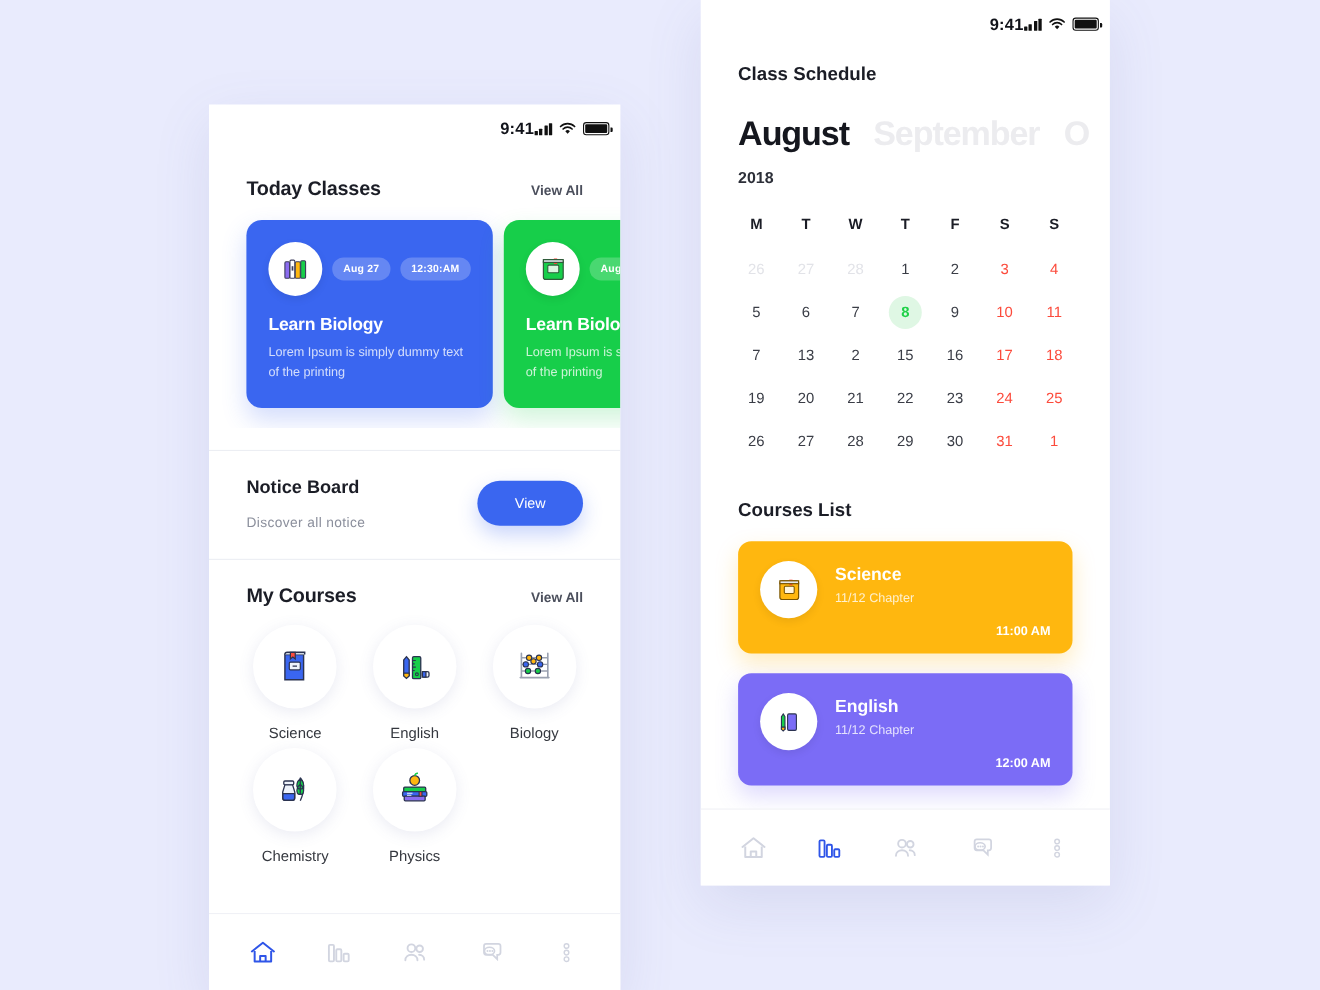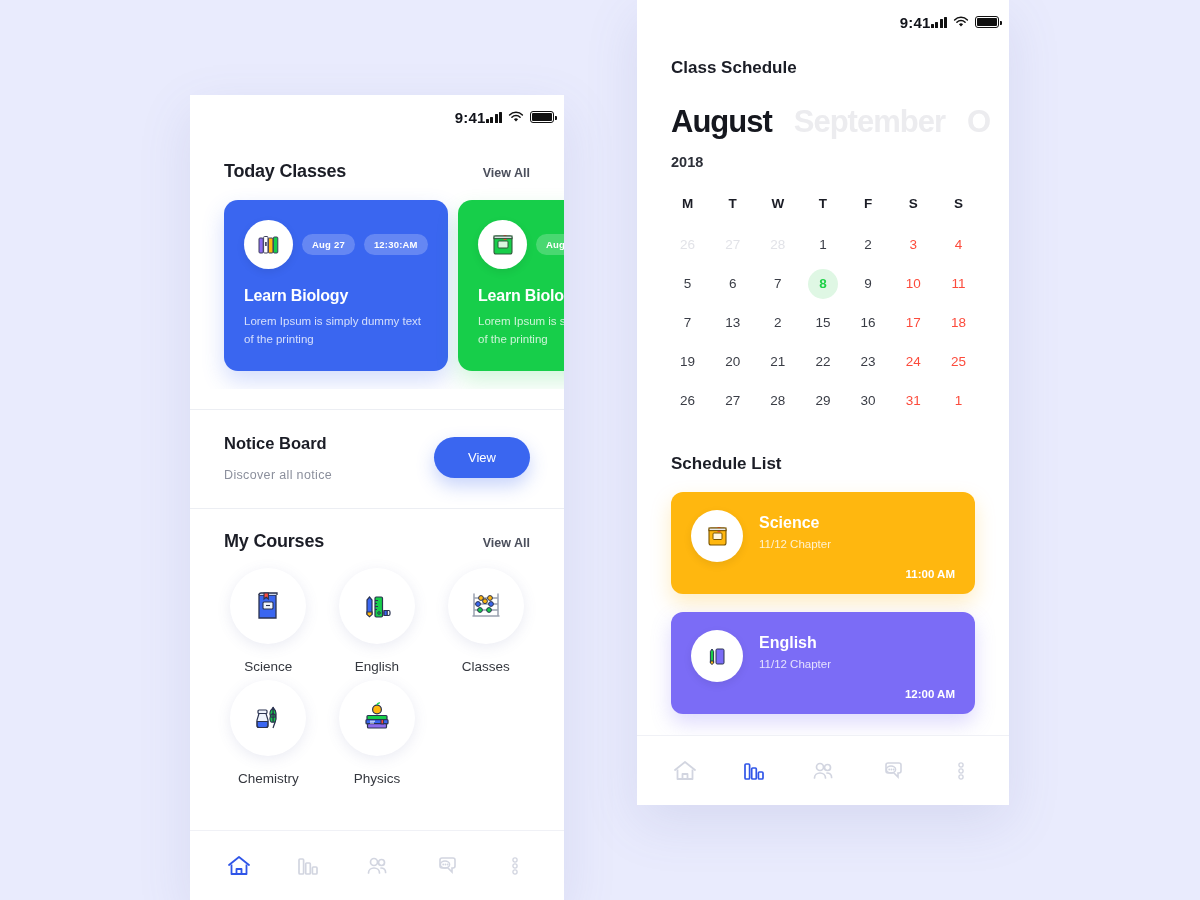--- a/index.html
+++ b/index.html
@@ -288,21 +288,21 @@
               <path d="M9 13h24M9 19h24M9 25h24" stroke="#9aa1b0" stroke-width="1.3"></path>
               <circle cx="16" cy="13" r="2.4" fill="#ffb70f" stroke="#2b3350" stroke-width="1"></circle>
               <circle cx="25" cy="13" r="2.4" fill="#ffb70f" stroke="#2b3350" stroke-width="1"></circle>
               <circle cx="20" cy="16.2" r="2.4" fill="#ffb70f" stroke="#2b3350" stroke-width="1"></circle>
               <circle cx="13" cy="19" r="2.4" fill="#3a66f0" stroke="#2b3350" stroke-width="1"></circle>
               <circle cx="26" cy="19" r="2.4" fill="#3a66f0" stroke="#2b3350" stroke-width="1"></circle>
               <circle cx="15" cy="25" r="2.4" fill="#17ce4a" stroke="#2b3350" stroke-width="1"></circle>
               <circle cx="24" cy="25" r="2.4" fill="#17ce4a" stroke="#2b3350" stroke-width="1"></circle>
             </svg>
           </div>
-          <div class="course-label">Classes</div>
+          <div class="course-label">Biology</div>
         </div>
 
         <div class="course">
           <div class="course-circle">
             <svg width="42" height="42" viewBox="0 0 42 42">
               <rect x="11" y="13" width="9" height="3.5" rx="1" fill="#eef3fb" stroke="#2b3350" stroke-width="1.2"></rect>
               <path d="M12 16.5h7l2 6.5v5.5a2 2 0 0 1-2 2h-7a2 2 0 0 1-2-2V23z" fill="#eef3fb" stroke="#2b3350" stroke-width="1.2"></path>
               <path d="M10.2 24.5h10.6v4a2 2 0 0 1-2 2h-6.6a2 2 0 0 1-2-2z" fill="#3a66f0" stroke="#2b3350" stroke-width="1.2"></path>
               <path d="M26 10c4 5 3.6 13 0 21" stroke="#2b3350" stroke-width="1.2" fill="none"></path>
               <path d="M26 11c3 2.5 3.6 6 2.5 8-1 1.8-2.5 1-2.5 1zM26 16c3 2.5 3.6 6 2.5 8-1 1.8-2.5 1-2.5 1z" fill="#17ce4a" stroke="#2b3350" stroke-width="1.1"></path>
@@ -526,21 +526,21 @@
             <div class="cal-cell weekend">
               <span>31</span>
             </div>
             <div class="cal-cell weekend">
               <span>1</span>
             </div>
           </div>
         </div>
     </div>
 
-    <div id="schedule-list-head">Schedule List</div>
+    <div id="schedule-list-head">Courses List</div>
 
     <div class="sched-wrap">
 
       <div class="sched-card sc-yellow">
         <div class="sc-avatar">
           <svg width="28" height="28" viewBox="0 0 28 28">
             <rect x="6" y="6" width="17" height="17" rx="2" fill="#ffb70f" stroke="#7a5500" stroke-width="1.1"></rect>
             <rect x="10" y="11" width="9" height="6.5" rx="1" fill="#fff6e0" stroke="#7a5500" stroke-width="1"></rect>
             <rect x="14.5" y="5" width="3" height="5" fill="#fc4b3c"></rect>
             <rect x="6" y="6" width="17" height="2.6" fill="#e6e9ef" stroke="#7a5500" stroke-width="1.1"></rect>

